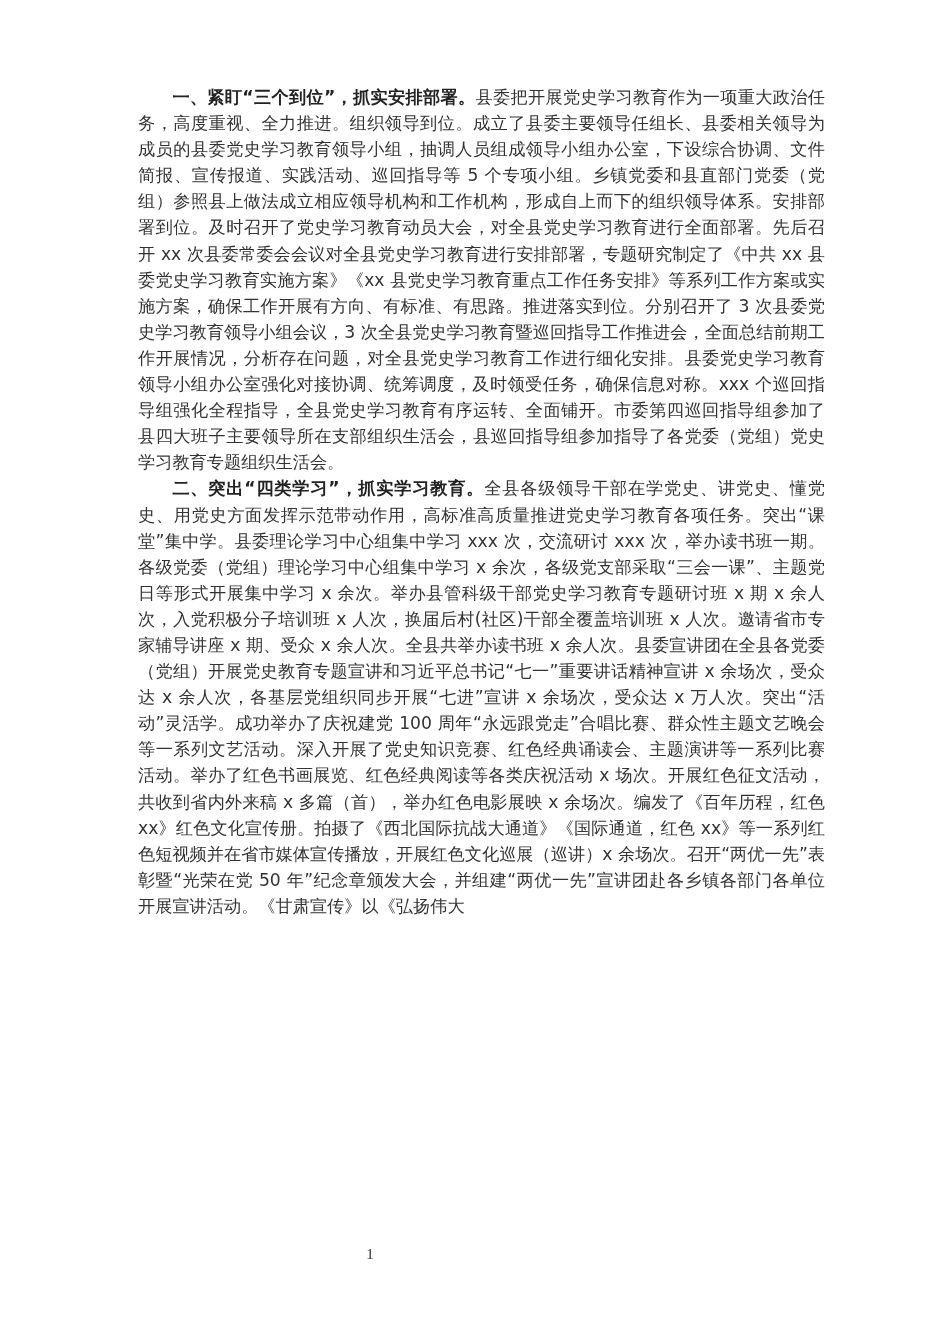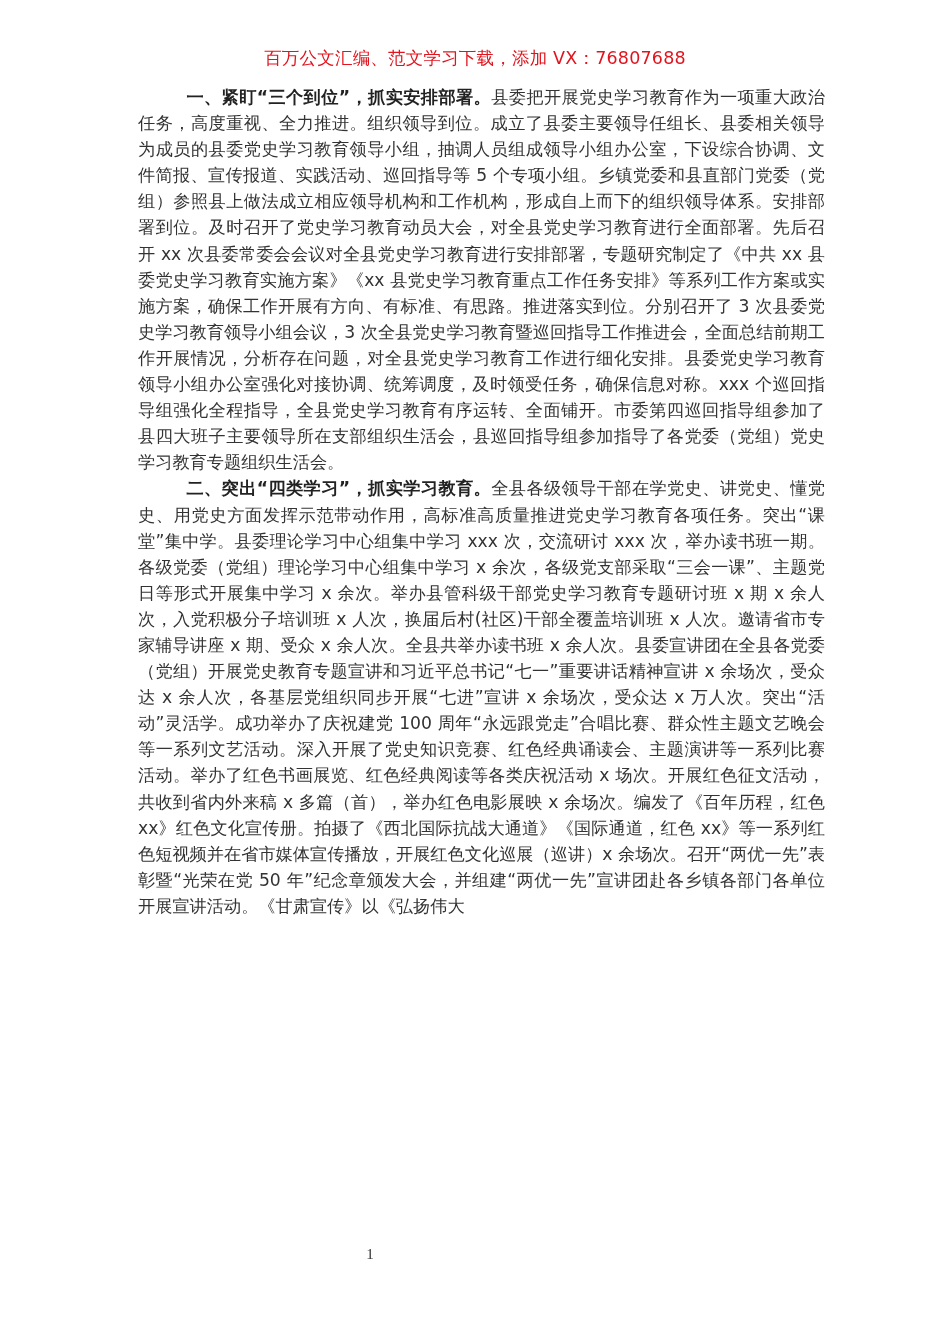--- a/index.html
+++ b/index.html
@@ -8,31 +8,30 @@
   .header {
     position: absolute; top: 46px; left: 0; width: 950px; text-align: center;
     font-family: "DejaVu Sans", sans-serif; font-size: 17.5px; color: #e0141e; letter-spacing: 0.2px;
   }
   .body {
     position: absolute; left: 138px; top: 84px; width: 687px;
     font-family: "DejaVu Sans", sans-serif; font-size: 17.2px; line-height: 26.1px; color: #333;
     text-align: justify; text-justify: inter-character;
   }
   .body p { margin: 0; text-indent: 2em; }
-  .body b { font-weight: bold; color: #222; margin-left: 14px; }
+  .body b { font-weight: bold; color: #222; }
   .pagenum {
     position: absolute; top: 1246px; left: 355px; width: 30px; text-align: center;
     font-family: "Liberation Serif", serif; font-size: 15px; color: #333;
   }
 </style>
 </head>
 <body>
 
 <div class="page">
-  <div class="header">百万公文汇编、范文学习下载，添加 VX：76807688</div>
 
   <div class="body">
     <p>
       <b>一、紧盯“三个到位”，抓实安排部署。</b><span>县委把开展党史学习教育作为一项重大政治任务，高度重视、全力推进。组织领导到位。成立了县委主要领导任组长、县委相关领导为成员的县委党史学习教育领导小组，抽调人员组成领导小组办公室，下设综合协调、文件简报、宣传报道、实践活动、巡回指导等 5 个专项小组。乡镇党委和县直部门党委（党组）参照县上做法成立相应领导机构和工作机构，形成自上而下的组织领导体系。安排部署到位。及时召开了党史学习教育动员大会，对全县党史学习教育进行全面部署。先后召开 xx 次县委常委会会议对全县党史学习教育进行安排部署，专题研究制定了《中共 xx 县委党史学习教育实施方案》《xx 县党史学习教育重点工作任务安排》等系列工作方案或实施方案，确保工作开展有方向、有标准、有思路。推进落实到位。分别召开了 3 次县委党史学习教育领导小组会议，3 次全县党史学习教育暨巡回指导工作推进会，全面总结前期工作开展情况，分析存在问题，对全县党史学习教育工作进行细化安排。县委党史学习教育领导小组办公室强化对接协调、统筹调度，及时领受任务，确保信息对称。xxx 个巡回指导组强化全程指导，全县党史学习教育有序运转、全面铺开。市委第四巡回指导组参加了县四大班子主要领导所在支部组织生活会，县巡回指导组参加指导了各党委（党组）党史学习教育专题组织生活会。</span>
     </p>
     <p>
       <b>二、突出“四类学习”，抓实学习教育。</b><span>全县各级领导干部在学党史、讲党史、懂党史、用党史方面发挥示范带动作用，高标准高质量推进党史学习教育各项任务。突出“课堂”集中学。县委理论学习中心组集中学习 xxx 次，交流研讨 xxx 次，举办读书班一期。各级党委（党组）理论学习中心组集中学习 x 余次，各级党支部采取“三会一课”、主题党日等形式开展集中学习 x 余次。举办县管科级干部党史学习教育专题研讨班 x 期 x 余人次，入党积极分子培训班 x 人次，换届后村(社区)干部全覆盖培训班 x 人次。邀请省市专家辅导讲座 x 期、受众 x 余人次。全县共举办读书班 x 余人次。县委宣讲团在全县各党委（党组）开展党史教育专题宣讲和习近平总书记“七一”重要讲话精神宣讲 x 余场次，受众达 x 余人次，各基层党组织同步开展“七进”宣讲 x 余场次，受众达 x 万人次。突出“活动”灵活学。成功举办了庆祝建党 100 周年“永远跟党走”合唱比赛、群众性主题文艺晚会等一系列文艺活动。深入开展了党史知识竞赛、红色经典诵读会、主题演讲等一系列比赛活动。举办了红色书画展览、红色经典阅读等各类庆祝活动 x 场次。开展红色征文活动，共收到省内外来稿 x 多篇（首），举办红色电影展映 x 余场次。编发了《百年历程，红色 xx》红色文化宣传册。拍摄了《西北国际抗战大通道》《国际通道，红色 xx》等一系列红色短视频并在省市媒体宣传播放，开展红色文化巡展（巡讲）x 余场次。召开“两优一先”表彰暨“光荣在党 50 年”纪念章颁发大会，并组建“两优一先”宣讲团赴各乡镇各部门各单位开展宣讲活动。《甘肃宣传》以《弘扬伟大</span>
     </p>
   </div>
 

